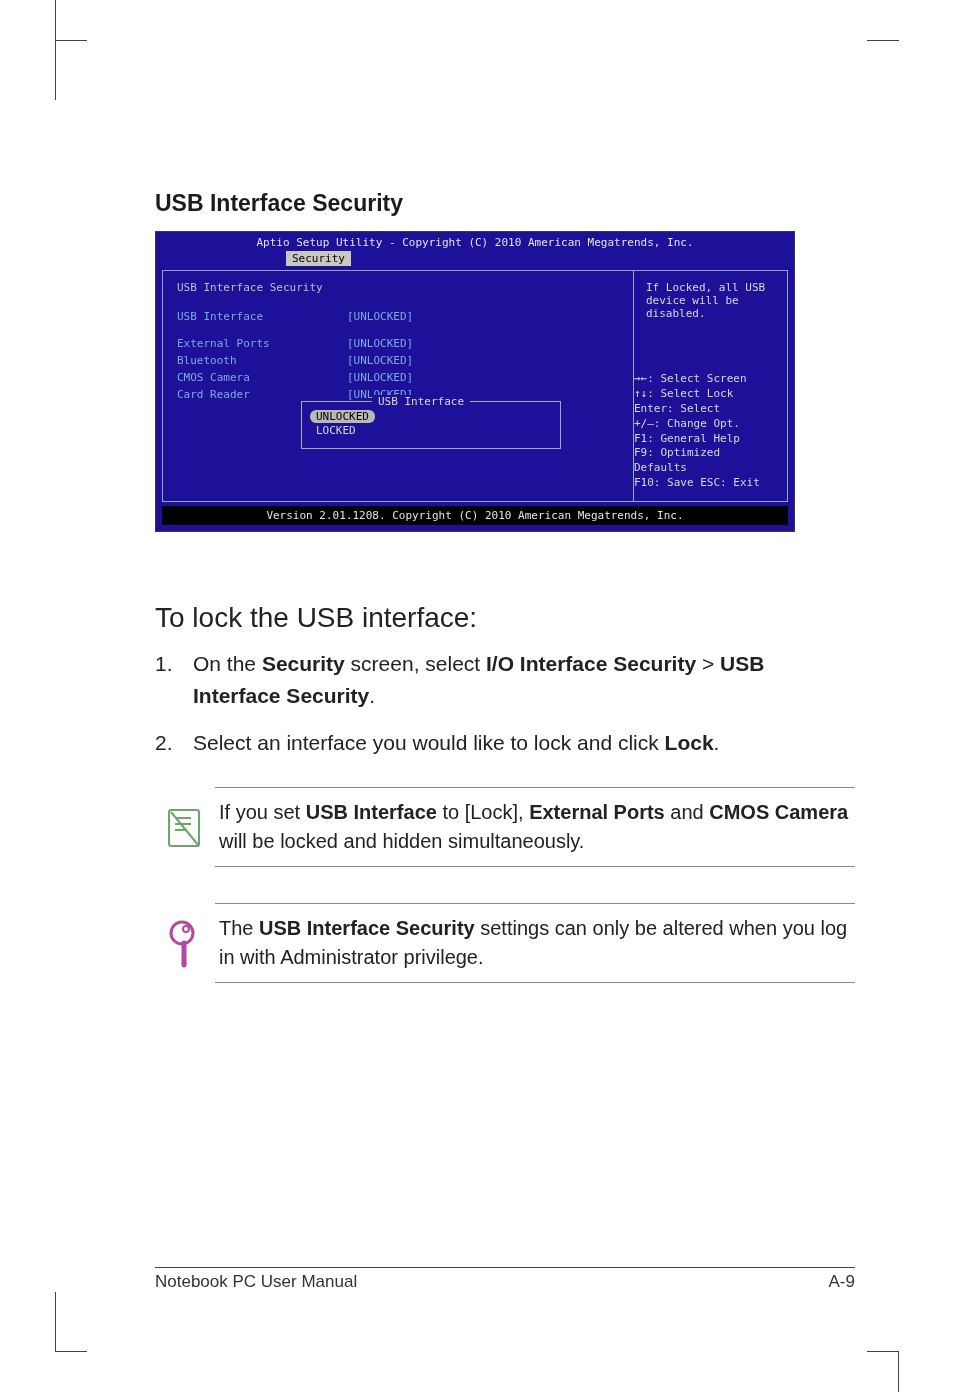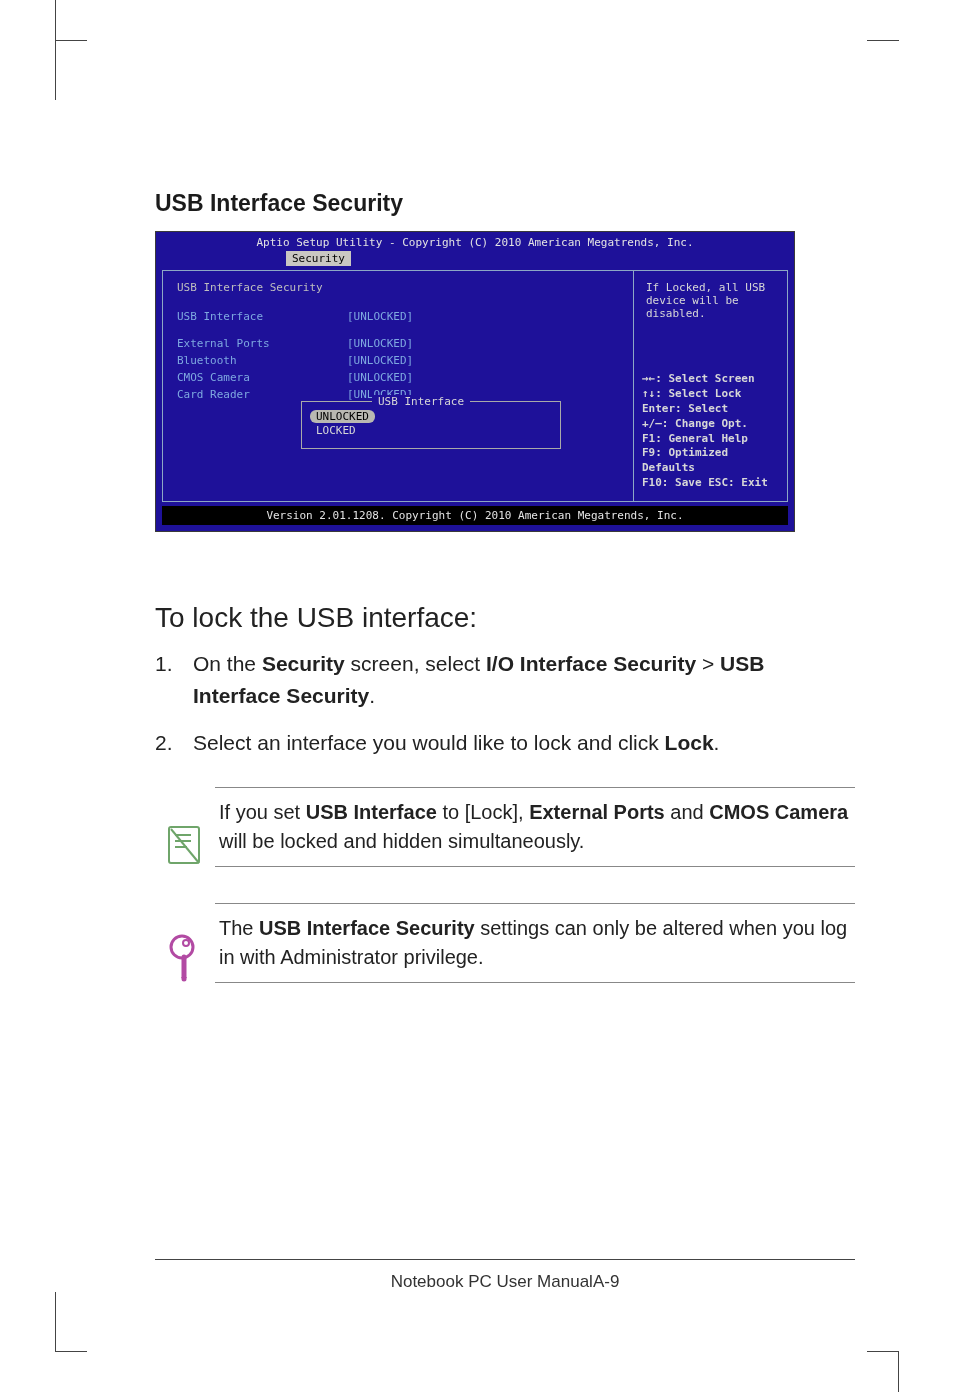--- a/index.html
+++ b/index.html
@@ -24,38 +24,38 @@
   .bios-left { flex: 0 0 470px; padding: 10px 14px 24px 14px; position: relative; min-height: 230px; }
   .bios-right { flex: 1; border-left: 1px solid #8da7c5; padding: 10px 12px; position: relative; color: #d7d7d7; min-height: 230px; }
   .bios-row { display: flex; color: #7ea8e0; margin-bottom: 4px; }
   .bios-row .lbl { width: 170px; }
   .bios-row .val { }
   .bios-section-title { color: #bfbfbf; margin-bottom: 10px; }
   .popup { position: absolute; left: 138px; top: 130px; width: 260px; border: 1px solid #a9a9a9; padding: 8px 8px 10px 8px; }
   .popup-title { position: absolute; top: -7px; left: 70px; background: #1e1199; padding: 0 6px; color: #d7d7d7; }
   .popup-opt { color: #d7d7d7; padding: 1px 6px; display: block; border-radius: 6px; }
   .popup-opt.sel { background: #b9b8b2; color: #000; display: inline-block; padding: 0 6px; }
-  .help-block { position: absolute; bottom: 10px; left: 8px; right: 12px; color: #d7d7d7; line-height: 1.35; font-weight: bold; }
+  .help-block { position: absolute; bottom: 10px; left: 0; right: 12px; color: #d7d7d7; line-height: 1.35; }
   .bios-footer { text-align: center; color: #e3e3e3; background: #000000; padding: 3px 0; margin: 0 6px 6px 6px; }
   .arrows { font-family: inherit; }
 
   
   .intro { margin-top: 70px; font-size: 28px; }
   ol.steps { margin-top: 14px; list-style: none; padding: 0; }
   ol.steps li { display: flex; font-size: 21px; margin-bottom: 16px; line-height: 1.5; }
   ol.steps li .num { width: 38px; flex: 0 0 38px; }
   ol.steps li .txt { flex: 1; }
   .b { font-weight: 700; }
 
-  .note { display: flex; margin-top: 28px; align-items: flex-end; }
+  .note { display: flex; margin-top: 28px; align-items: center; }
   .note .icon-col { width: 60px; flex: 0 0 60px; display: flex; justify-content: center; padding-top: 2px; }
   .note .text-col { flex: 1; border-top: 1px solid #888; border-bottom: 1px solid #888; padding: 10px 4px; font-size: 20px; line-height: 1.45; }
   .note + .note { margin-top: 36px; }
 
-  .footer { position: absolute; left: 155px; bottom: 100px; width: 700px; border-top: 1px solid #444; padding-top: 12px; display: flex; justify-content: center; font-size: 17px; color: #333; }
+  .footer { position: absolute; left: 155px; bottom: 100px; width: 700px; border-top: 1px solid #444; padding-top: 4px; display: flex; justify-content: space-between; font-size: 17px; color: #333; }
 </style>
 </head>
 <body>
 
 <div class="page">
   <div class="crop-tl"></div>
   <div class="crop-tl-v"></div>
   <div class="crop-tr"></div>
   <div class="crop-bl"></div>
   <div class="crop-br"></div>

